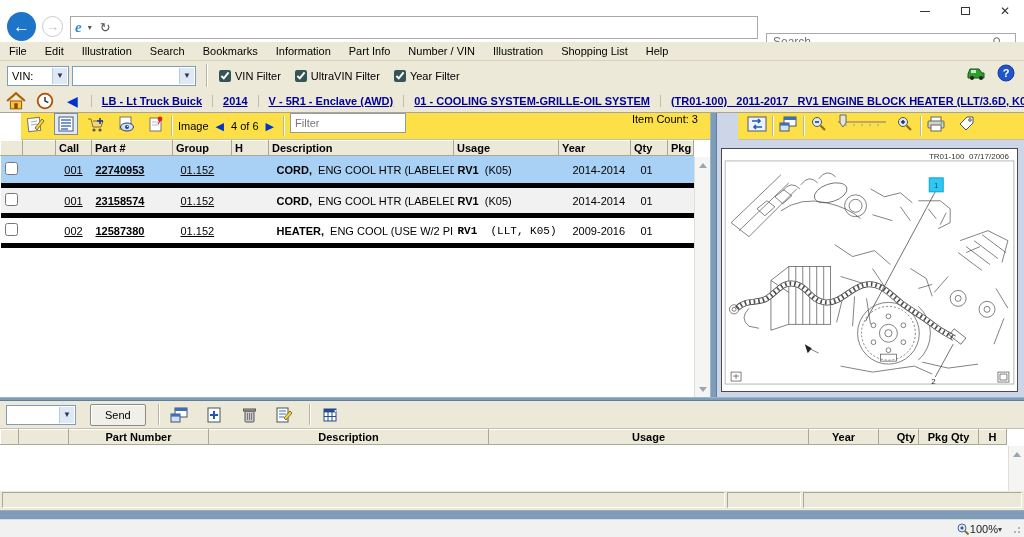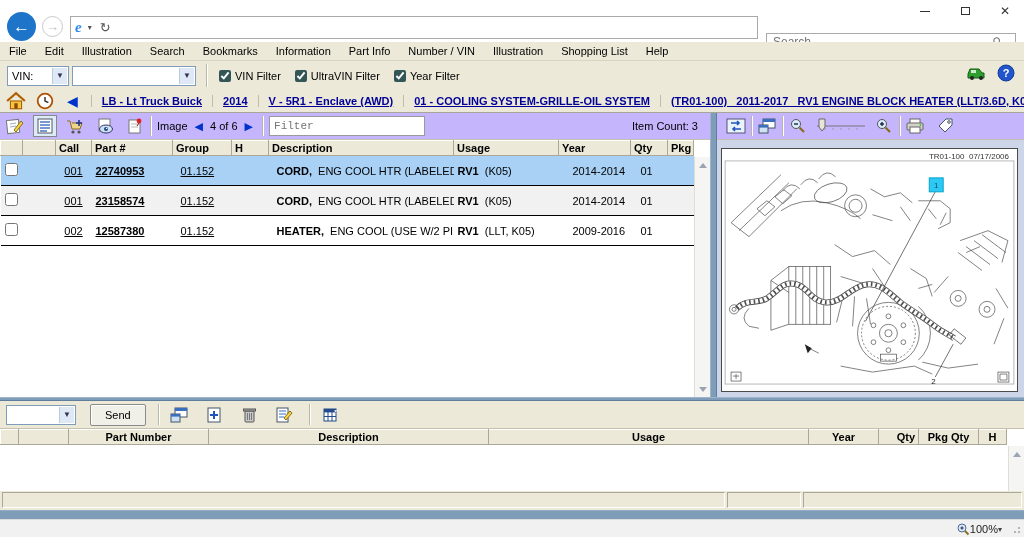--- a/index.html
+++ b/index.html
@@ -43,31 +43,31 @@
   #breadcrumb { position:absolute; left:0; top:90px; width:1024px; height:23px; background:#ece9d8; border-bottom:1px solid #a9a59a; display:flex; align-items:center; }
   .crumb { color:#000099; font-weight:bold; text-decoration:underline; white-space:pre; padding:0 10px; border-left:1px solid #c2bda8; cursor:pointer; font-size:11px; }
   .crumb-tools { display:flex; align-items:center; gap:9px; padding:0 10px 0 6px; }
 
   
   #main { position:absolute; left:0; top:113px; width:1024px; height:284px; }
   #left-panel { position:absolute; left:0; top:0; width:710px; height:284px; background:#fff; }
   #vsplit { position:absolute; left:710px; top:0; width:7px; height:284px; background:#7f9cb9; border-left:1px solid #9db4ca; border-right:1px solid #5f7d9c; cursor:col-resize; }
   #right-panel { position:absolute; left:717px; top:0; width:307px; height:284px; background:#ccd6e8; }
 
-  .panel-toolbar { height:27px; background:#c4b5fd; border-bottom:1px solid #c5c1ae; display:flex; align-items:center; position:relative; }
+  .panel-toolbar { height:27px; background:#fde047; border-bottom:1px solid #c5c1ae; display:flex; position:relative;margin-left:21px; }
   .tb-btn { width:24px; height:22px; display:flex; align-items:center; justify-content:center; margin:0 3px; border:1px solid transparent; cursor:pointer; }
   .tb-btn.pressed { border:1px solid #888; background:#dcebf8; }
   .nav-tri { font-size:11px; color:#0033cc; cursor:pointer; padding:0 3px; }
   .img-nav { display:flex; align-items:center; gap:4px; padding:0 6px; }
 
   
   table.grid { border-collapse:collapse; table-layout:fixed; font-size:11px; }
   table.grid th { background:#ece9d8; font-weight:bold; text-align:left; height:15px; padding:0 3px;
                   border-top:1px solid #fff; border-left:1px solid #fff; border-right:1px solid #aca899; border-bottom:1px solid #aca899; overflow:hidden; white-space:nowrap; }
-  table.grid td { height:30px; border-bottom:1px solid #000000; padding:0 4px; overflow:hidden; white-space:nowrap; background:#fff;margin-top:32px; }
+  table.grid td { height:30px; border-bottom:5px solid #000000; padding:0 4px; overflow:hidden; white-space:nowrap; background:#fff;margin-top:32px; }
   tr.row-sel td { background:#a8d1f5; }
   tr.row-alt td { background:#f1f1f1; }
   .lnk { text-decoration:underline; cursor:pointer; }
   .b { font-weight:bold; }
   td.c { text-align:center; }
 
   
   .scroll-v { position:absolute; width:16px; background:#f5f5f3; border-left:1px solid #e0ded5; }
   .sb-arrow { position:absolute; left:0; width:16px; height:16px; display:flex; align-items:center; justify-content:center; }
   .tri-up { width:0; height:0; border-left:4px solid transparent; border-right:4px solid transparent; border-bottom:5px solid #9aa4b2; }
@@ -250,21 +250,21 @@
           </svg>
         </div>
         <div class="vsep"></div>
         <div class="img-nav">
           <span>Image</span>
           <span class="nav-tri">◀</span>
           <span>4 of 6</span>
           <span class="nav-tri">▶</span>
         </div>
         <div class="vsep"></div>
-        <input class="txt-input" style="width: 156px; margin-left: 6px; border-color: rgb(154, 154, 154); font-family: Liberation Mono, monospace;" placeholder="Filter">
+        <input class="txt-input" style="width: 116px; margin-left: 6px; border-color: rgb(154, 154, 154);" placeholder="Filter">
         <span style="position:absolute; right:12px;">Item Count: 3</span>
       </div>
 
       <table class="grid" style="width:693px;">
         <colgroup>
           <col style="width:22px">
             <col style="width:33px">
             <col style="width:36px">
             <col style="width:81px">
             <col style="width:59px">
@@ -316,21 +316,21 @@
           <td></td>
         </tr>
         <tr>
           <td class="c"><input type="checkbox" style=""></td>
           <td></td>
           <td class="c lnk">002</td>
           <td class="lnk b">12587380</td>
           <td class="lnk" style="padding-left:8px;">01.152</td>
           <td></td>
           <td style="padding-left:8px; white-space:pre;"><span class="b">HEATER,</span><span>  ENG COOL (USE W/2 PIN HEATER)</span></td>
-          <td style="white-space:pre;"><span class="b">RV1</span><span>  (LLT, K05)</span></td>
+          <td style="white-space:pre;font-family:Liberation Mono, monospace;"><span class="b">RV1</span><span>  (LLT, K05)</span></td>
           <td style="padding-left:14px;">2009-2016</td>
           <td style="padding-left:10px;">01</td>
           <td></td>
         </tr>
       </tbody>
         </table>
 
       <div class="scroll-v" style="right:0; top:44px; bottom:0;">
         <div class="sb-arrow" style="top:0;">
             <div class="tri-up"></div>

